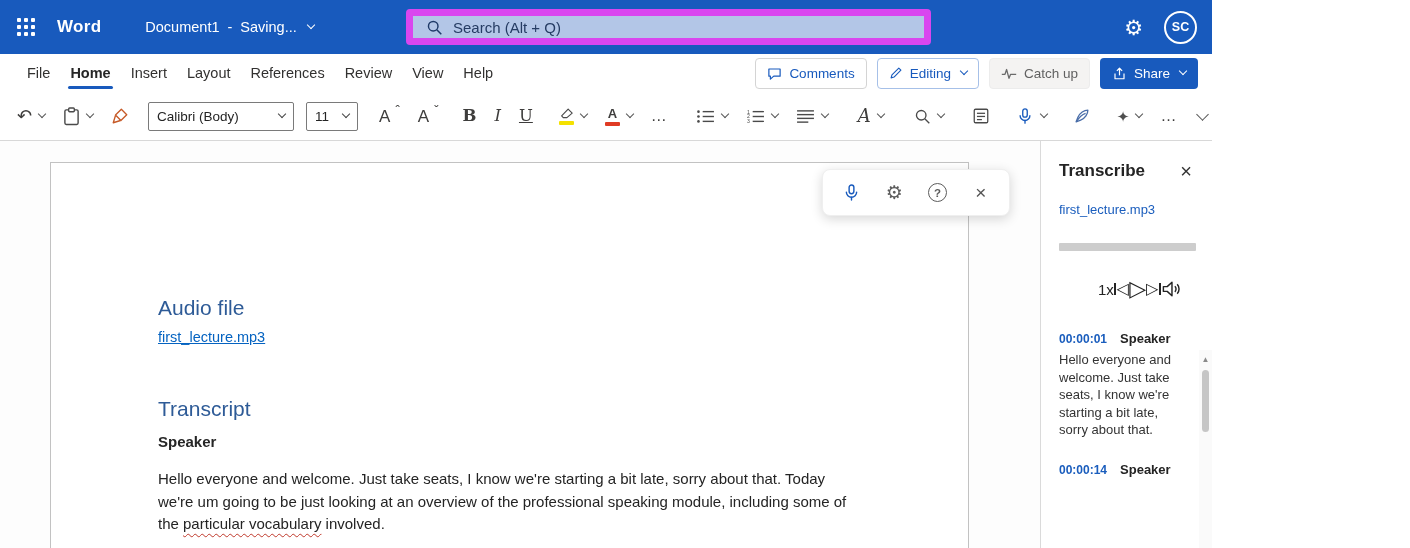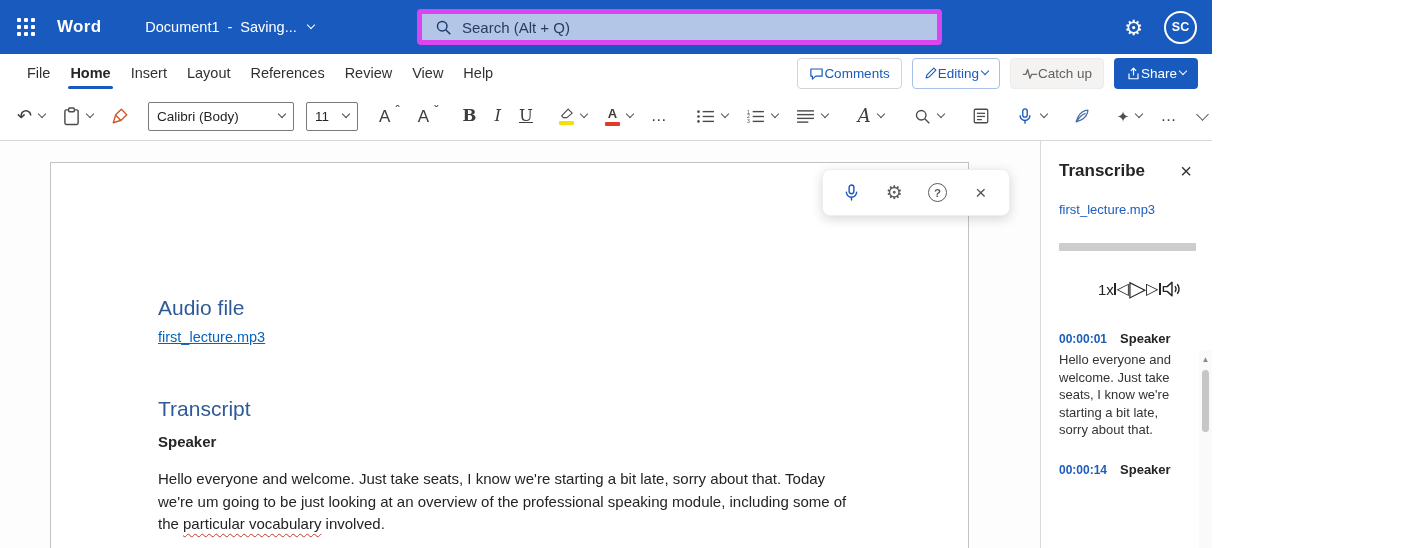--- a/index.html
+++ b/index.html
@@ -8,35 +8,35 @@
   .app{position:relative;width:1212px;height:548px;overflow:hidden;background:#fff}
 
   
   .topbar{position:absolute;top:0;left:0;right:0;height:54px;background:#185abd;display:flex;align-items:center;color:#fff;z-index:5}
   .waffle{display:grid;grid-template-columns:repeat(3,4px);grid-gap:3px;margin-left:17px;cursor:pointer}
   .waffle i{width:4px;height:4px;background:#fff;border-radius:1px;display:block}
   .brand{margin-left:22px;font-size:17px;font-weight:700;letter-spacing:.3px}
   .doctitle{margin-left:44px;font-size:14.5px;display:flex;align-items:center;gap:8px;cursor:pointer}
   .chev{display:inline-block;width:6px;height:6px;border-right:1.4px solid currentColor;border-bottom:1.4px solid currentColor;transform:rotate(45deg);margin-left:3px;position:relative;top:-2px}
   .chev.big{width:9px;height:9px;border-width:1.6px;color:#474747}
-  .search{position:absolute;left:417px;top:9px;width:525px;height:36px;background:#b3c6e7;border:5px solid #d946ef;border-radius:4px;display:flex;align-items:center;padding:0 13px;gap:10px}
+  .search{position:absolute;left:406px;top:9px;width:525px;height:36px;background:#b3c6e7;border:7px solid #d946ef;border-radius:4px;display:flex;align-items:center;padding:0 13px;gap:10px}
   .search input{flex:1;border:none;outline:none;background:transparent;font-size:15px;color:#142a4e;font-family:inherit}
   .search input::placeholder{color:#263c63;opacity:1}
   .topbar-right{margin-left:auto;display:flex;align-items:center;gap:21px;margin-right:15px}
   .gear-top{font-size:21px;line-height:1;cursor:pointer}
   .avatar{width:33px;height:33px;border-radius:50%;border:2px solid #fff;display:flex;align-items:center;justify-content:center;font-size:12.5px;font-weight:700;cursor:pointer}
 
   
   .menubar{position:absolute;top:54px;left:0;right:0;height:38px;background:#fff;display:flex;align-items:center}
   .tabs{display:flex;align-items:center;gap:20px;margin-left:27px;font-size:14.5px;color:#323130;height:100%}
   .tab{cursor:pointer;position:relative;height:100%;display:flex;align-items:center;white-space:nowrap}
   .tab.active{font-weight:600;color:#262626}
   .tab.active::after{content:"";position:absolute;left:-2px;right:-2px;bottom:3px;height:3px;border-radius:2px;background:#185abd}
   .actions{margin-left:auto;margin-right:14px;display:flex;align-items:center;gap:10px}
-  .btn{height:31px;display:inline-flex;align-items:center;padding:0 11px;border-radius:4px;font-size:13.5px;cursor:pointer;background:#fff;border:1px solid transparent;font-family:inherit;white-space:nowrap}
+  .btn{height:31px;display:inline-flex;align-items:center;gap:7px;padding:0 11px;border-radius:4px;font-size:13.5px;cursor:pointer;background:#fff;border:1px solid transparent;font-family:inherit;white-space:nowrap}
   .btn-comments{border-color:#d4d4d4;color:#185abd}
   .btn-catchup{background:#f4f3f2;color:#616161;border-color:#ececec}
   .btn-editing{border-color:#a6c0e8;color:#185abd}
   .btn-share{background:#185abd;color:#fff}
 
   
   .ribbon{position:absolute;top:92px;left:0;right:0;height:49px;background:#fff;border-bottom:1px solid #d8d8d8;display:flex;align-items:center;padding:0 14px;gap:12px;color:#3e3d3c}
   .ricon{display:inline-flex;align-items:center;justify-content:center;height:32px;padding:0 3px;cursor:pointer;border-radius:3px;gap:4px;flex:0 0 auto}
   .ricon .chev{color:#555}
   .glyph{font-size:18px;line-height:1}

